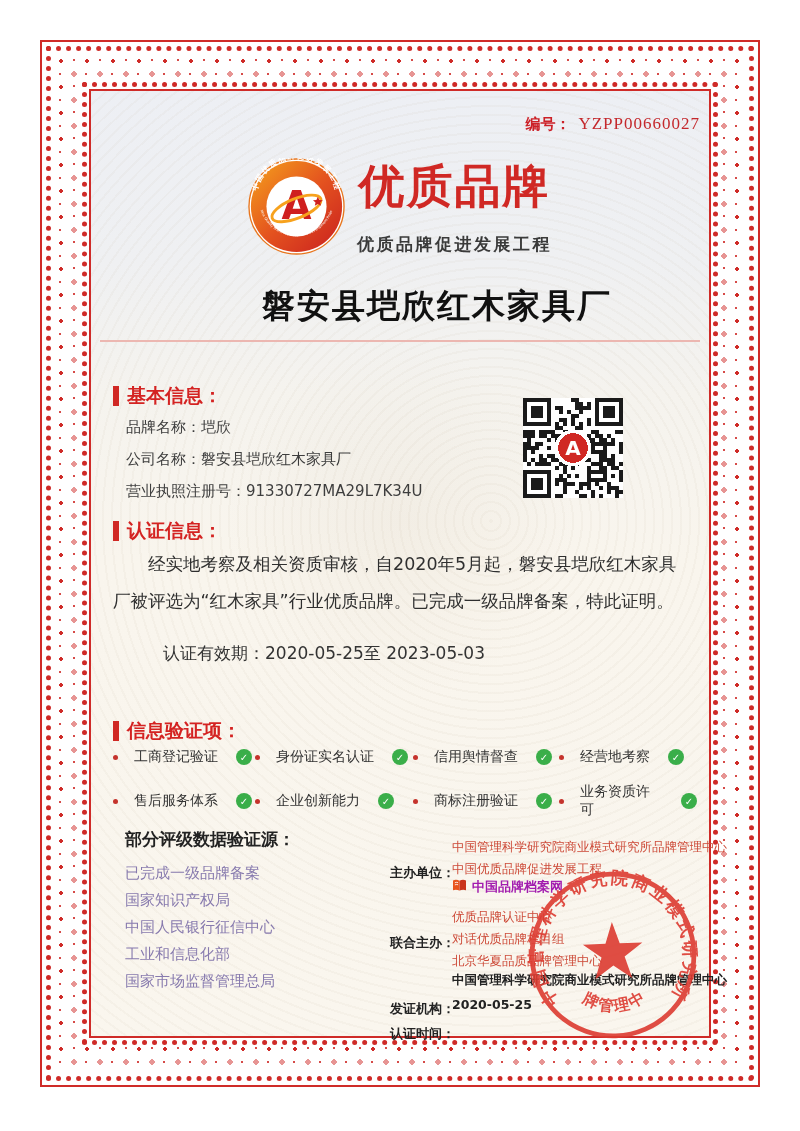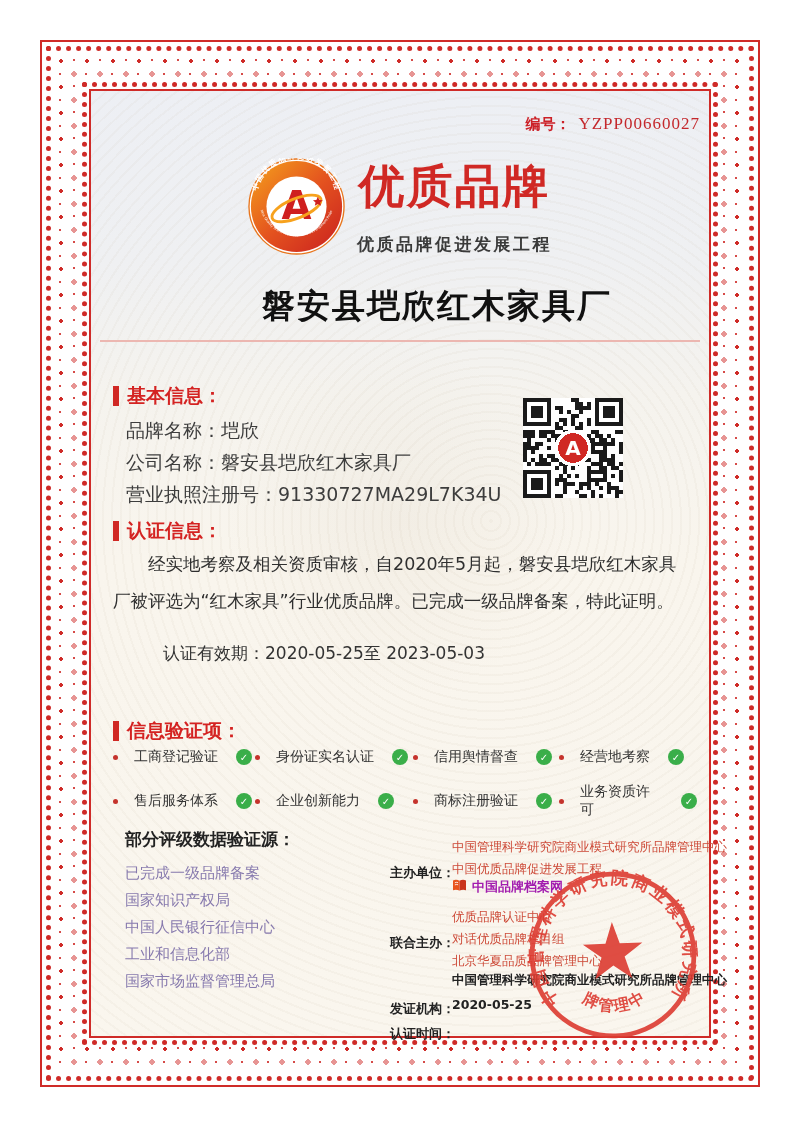--- a/index.html
+++ b/index.html
@@ -31,21 +31,21 @@
   .logo-row{top:158px;left:0;width:100%;display:flex;justify-content:center;align-items:center;gap:12px;}
   .logo-text{display:flex;flex-direction:column;align-items:center;}
   .logo-title{color:#d02824;font-size:46px;font-weight:900;letter-spacing:2px;line-height:1.1;}
   .logo-sub{color:#3a3a3a;font-size:17px;font-weight:bold;letter-spacing:2.5px;margin-top:22px;}
   .company{top:284px;left:0;width:100%;text-align:center;color:#111;font-size:33px;font-weight:900;letter-spacing:2px;padding-left:37px;}
   .red-rule{top:340px;left:100px;right:100px;height:2px;background:#ecb7b1;}
   
   .sec-head{display:flex;align-items:center;gap:8px;}
   .sec-bar{width:6px;height:20px;background:#d02824;}
   .sec-title{color:#d42322;font-size:19px;font-weight:bold;}
-  .info-row{color:#3d3d3d;font-size:19px;}
+  .info-row{color:#3d3d3d;font-size:15px;}
   .cert-body{color:#2f2f2f;font-size:17.5px;line-height:37px;text-indent:2em;width:578px;}
   .validity{color:#333;font-size:17px;}
   .ver-grid{top:748px;left:113px;width:584px;display:grid;grid-template-columns:142px 158px 146px 1fr;row-gap:17px;}
   .ver-item{display:flex;align-items:center;gap:16px;}
   .dot{width:5px;height:5px;border-radius:50%;background:#c5332c;flex:0 0 auto;}
   .ver-label{color:#333;font-size:14px;}
   .check{width:16px;height:16px;border-radius:50%;background:#3aae49;color:#fff;font-size:10px;font-weight:bold;
          display:flex;align-items:center;justify-content:center;flex:0 0 auto;margin-left:2px;}
   
   .src-head{top:828px;left:125px;color:#222;font-size:17px;font-weight:bold;}

